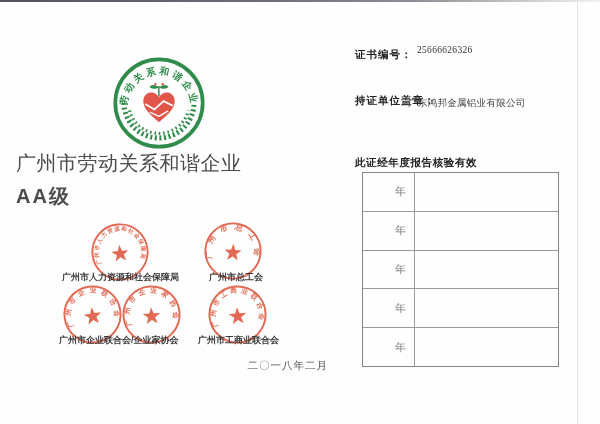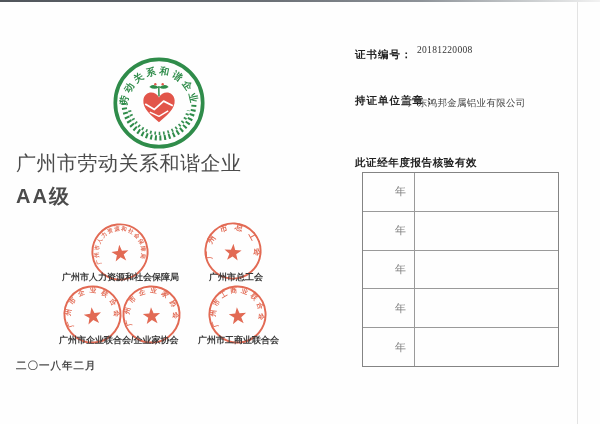--- a/index.html
+++ b/index.html
@@ -21,22 +21,22 @@
   .s1{left:90px;top:222px;width:60px;height:60px;transform:rotate(-6deg);}
   .s2{left:203px;top:221px;width:60px;height:60px;transform:rotate(4deg);}
   .s3{left:62px;top:284px;width:61px;height:61px;transform:rotate(-8deg);}
   .s4{left:121px;top:284px;width:61px;height:61px;transform:rotate(-4deg);}
   .s5{left:207px;top:284px;width:61px;height:61px;transform:rotate(-5deg);}
   .agency{position:absolute;font-size:9px;font-weight:bold;color:#3a3a3a;white-space:nowrap;z-index:1;}
   .a1{left:62px;top:271px;}
   .a2{left:209px;top:271px;}
   .a3{left:59px;top:334px;text-align:right;}
   .a4{left:198px;top:334px;}
-  .date{position:absolute;left:16px;top:359px;width:312px;text-align:left;
-    font-size:10.5px;color:#4a4a4a;letter-spacing:1px;font-weight:bold;}
+  .date{position:absolute;left:16px;top:359px;width:312px;text-align:right;
+    font-size:10.5px;color:#4a4a4a;letter-spacing:1px;}
 
   
   .lbl{position:absolute;font-size:10.5px;font-weight:bold;color:#222;letter-spacing:1px;white-space:nowrap;}
   .cert-no-label{left:355px;top:48px;}
   .cert-no-value{position:absolute;left:417px;top:45px;font-size:9.5px;color:#333;
     font-family:"Liberation Serif","DejaVu Serif",serif;letter-spacing:0.3px;}
   .holder-label{left:355px;top:94px;}
   .holder-value{position:absolute;left:408px;top:97px;font-size:9.5px;color:#3f3f3f;
     font-family:"Liberation Serif","DejaVu Serif",serif;letter-spacing:0.3px;}
   .verify-heading{left:355px;top:156px;letter-spacing:0.6px;text-align:right;}
@@ -124,21 +124,21 @@
     <circle cx="50" cy="50" r="46" fill="none" stroke="#dc4a2f" stroke-width="3.2"></circle>
     <polygon points="50,38 53.53,48.15 64.27,48.36 55.71,54.85 58.82,65.14 50,59 41.18,65.14 44.29,54.85 35.73,48.36 46.47,48.15" fill="#dc4a2f"></polygon>
     <text font-size="11" letter-spacing="5.3" font-weight="bold" fill="#dc4a2f">
       <textPath href="#sealArc" startOffset="50%" text-anchor="middle">广州市工商业联合会</textPath>
     </text>
   </svg>
 
   <div class="date">二〇一八年二月</div>
 
   <div class="lbl cert-no-label">证书编号：</div>
-  <div class="cert-no-value">20181220008</div>
+  <div class="cert-no-value">25666626326</div>
 
   <div class="lbl holder-label">持证单位盖章：</div>
   <div class="holder-value">广东鸿邦金属铝业有限公司</div>
 
   <div class="lbl verify-heading">此证经年度报告核验有效</div>
 
   <div class="vtable">
     <div class="vrow">
       <div class="vcell-year">年</div>
       <div class="vcell-blank"></div>

